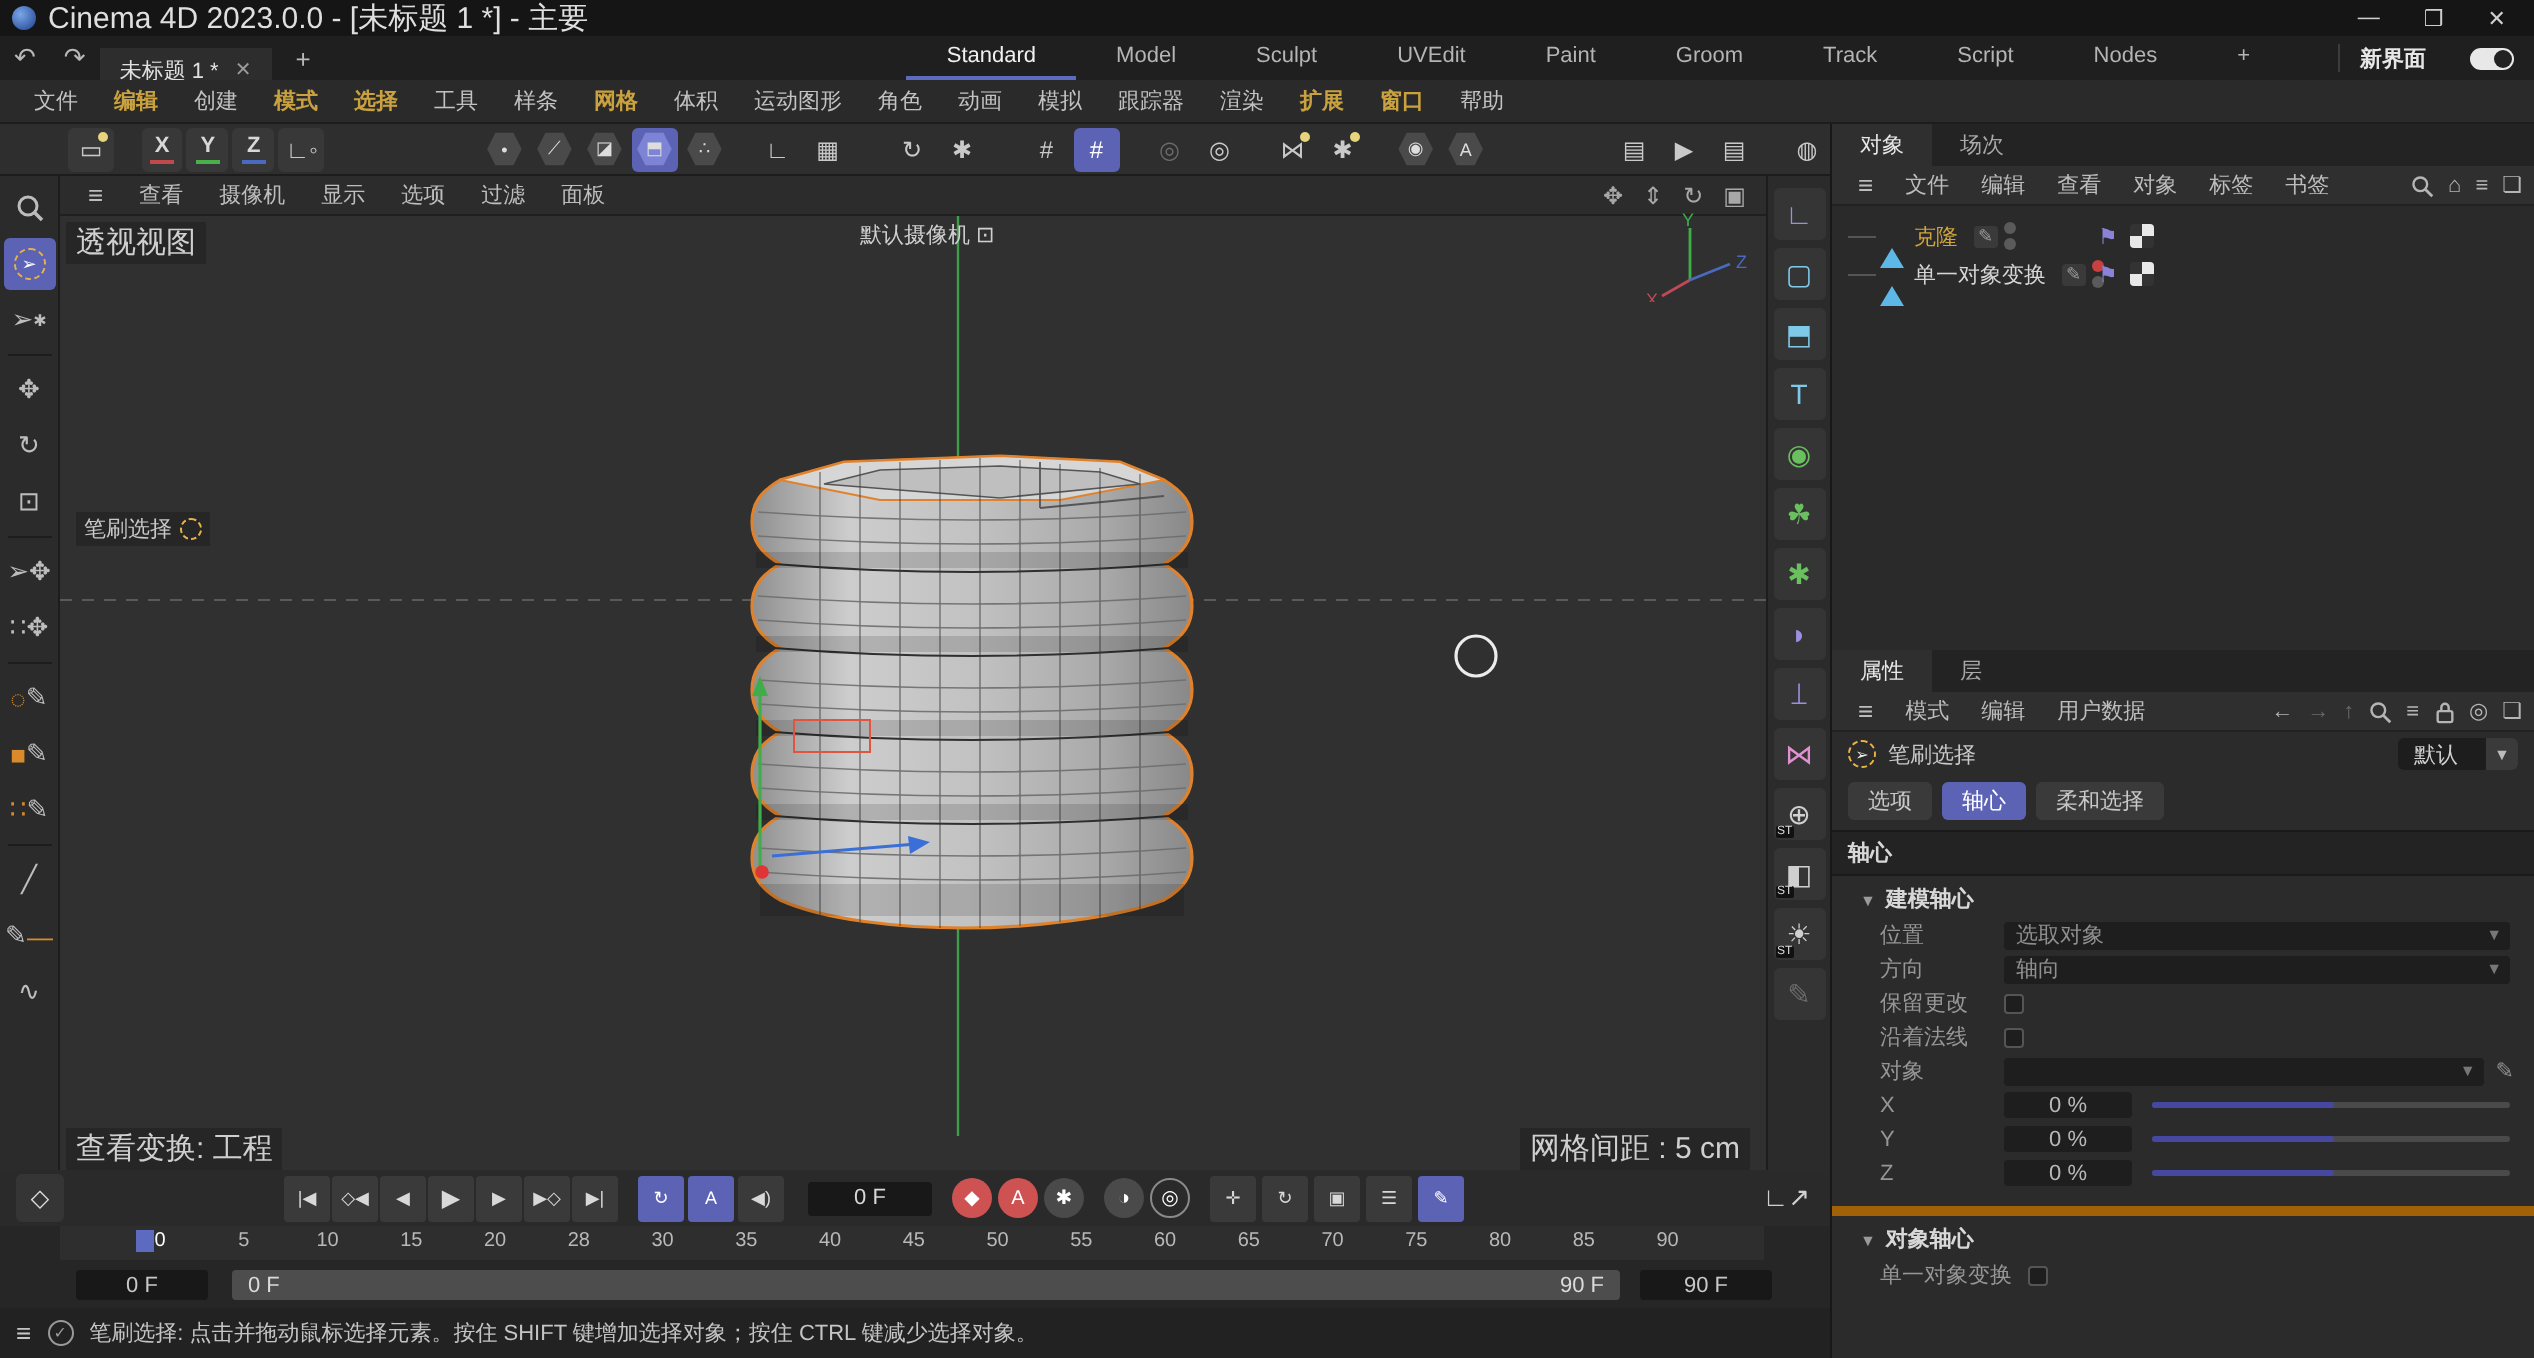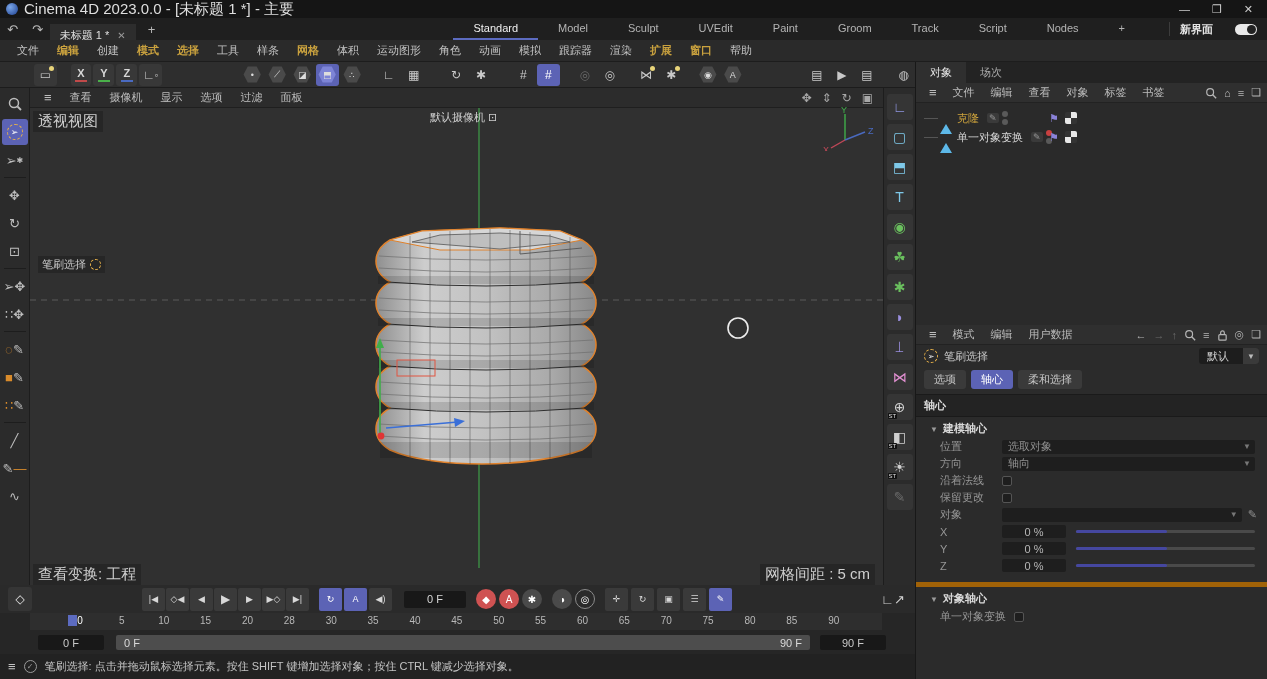--- a/index.html
+++ b/index.html
@@ -525,20 +525,24 @@
             </span>
         </span>
         <span class="tags">
           <span class="flag">⚑</span>
           <span class="checker"></span>
         </span>
       </div>
     </div>
 
     <div id="attrpanel">
+      <div class="ptabs">
+        <span class="ptab active">属性</span>
+        <span class="ptab">层</span>
+      </div>
       <div class="pmenu">
         <span class="menu-item" style="font-size:13px">≡</span>
         <span class="menu-item">模式</span>
         <span class="menu-item">编辑</span>
         <span class="menu-item">用户数据</span>
         <span class="right">
           <span>←</span>
           <span style="color:#6a6a6a">→</span>
           <span style="color:#6a6a6a">↑</span>
           <svg width="12" height="12" viewBox="0 0 14 14">
@@ -578,25 +582,25 @@
           </span>
       </div>
       <div class="arow">
         <span class="albl">方向</span>
         <span class="dropfield">
             <span>轴向</span>
             <span class="caret">▼</span>
           </span>
       </div>
       <div class="arow">
+        <span class="albl">保留更改</span>
+        <span class="cbox"></span>
+      </div>
+      <div class="arow">
         <span class="albl">沿着法线</span>
-        <span class="cbox"></span>
-      </div>
-      <div class="arow">
-        <span class="albl">保留更改</span>
         <span class="cbox"></span>
       </div>
       <div class="arow">
         <span class="albl">对象</span>
         <span class="dropfield" style="margin-right:6px">
             <span class="caret">▼</span>
           </span>
         <span class="pen-ico">✎</span>
       </div>
       <div class="arow">

